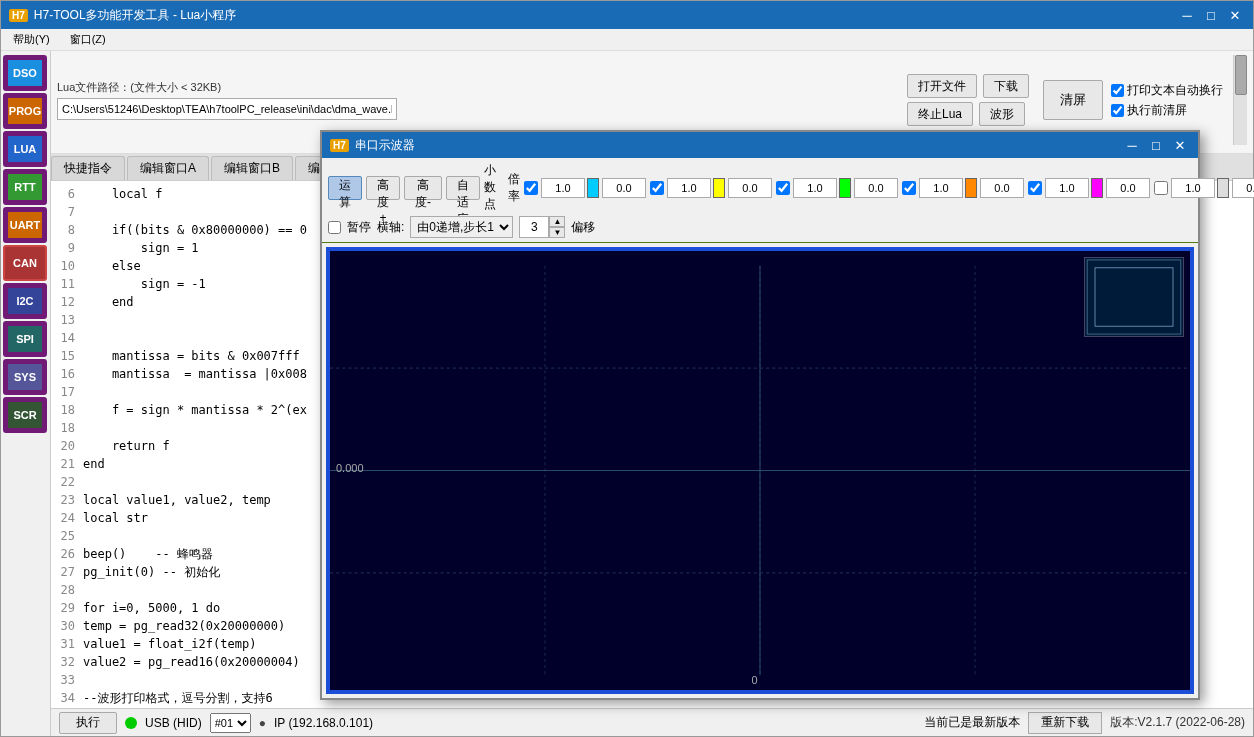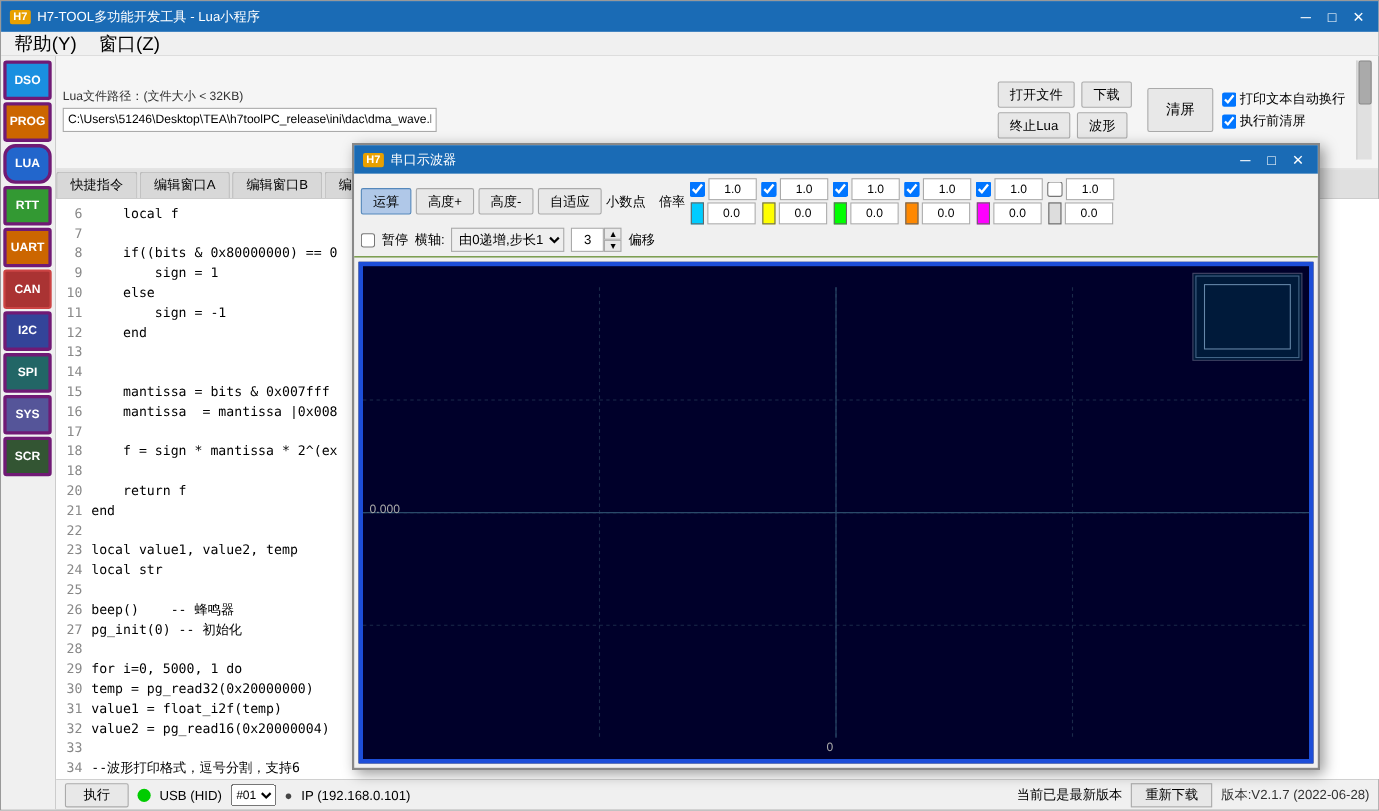--- a/index.html
+++ b/index.html
@@ -76,21 +76,21 @@
       display: flex;
       gap: 12px;
       border-bottom: 1px solid #ddd;
       height: 22px;
       align-items: center;
     }
 
     .menu-item {
       cursor: pointer;
       padding: 2px 4px;
-      font-size: 17px;
+      font-size: 11px;
     }
 
     
     .main-content {
       display: flex;
       flex: 1;
       overflow: hidden;
     }
 
     
@@ -100,34 +100,34 @@
       border-right: 1px solid #ccc;
       display: flex;
       flex-direction: column;
       gap: 2px;
       padding: 4px 2px;
     }
 
     .sidebar-btn {
       width: 44px;
       height: 36px;
-      border: 3px solid #701a75;
+      border: 5px solid #701a75;
       cursor: pointer;
       font-size: 11px;
       font-weight: bold;
       display: flex;
       align-items: center;
       justify-content: center;
       border-radius: 3px;
       color: white;
     }
 
     .sidebar-btn.dso { background: #1a8fe0; }
     .sidebar-btn.prog { background: #cc6600; }
-    .sidebar-btn.lua { background: #2266cc; border-radius: 11px; }
+    .sidebar-btn.lua { background: #2266cc; }
     .sidebar-btn.rtt { background: #339933; }
     .sidebar-btn.uart { background: #cc6600; }
     .sidebar-btn.can { background: #aa3333; border: 2px solid #cc4444; }
     .sidebar-btn.i2c { background: #334499; }
     .sidebar-btn.spi { background: #226666; }
     .sidebar-btn.sys { background: #555599; }
     .sidebar-btn.scr { background: #335533; }
 
     
     .right-area {
@@ -408,21 +408,21 @@
       cursor: pointer;
       font-size: 8px;
       display: flex;
       align-items: center;
       justify-content: center;
       padding: 0;
     }
 
     .ch-group {
       display: flex;
-      flex-direction: column;
+      flex-direction: row;
       align-items: center;
       gap: 2px;
     }
 
     .ch-row {
       display: flex;
       align-items: center;
       gap: 3px;
     }
 

